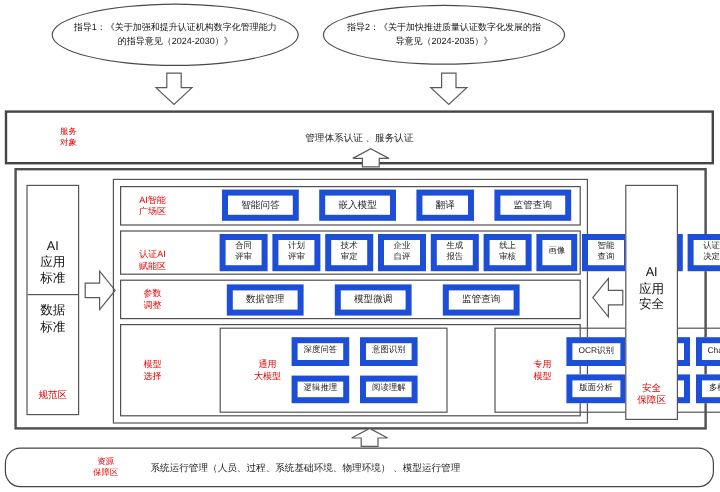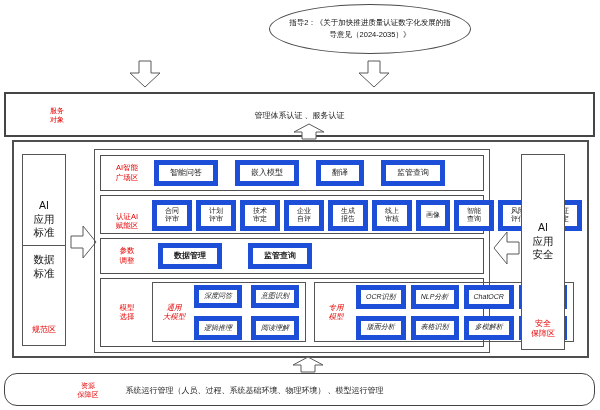--- a/index.html
+++ b/index.html
@@ -26,54 +26,57 @@
   }
   .main{border:2px solid #4f4f4f;background:#fff;}
   .side-col{
     border:1px solid #555;display:flex;flex-direction:column;
     background:#fff;
   }
   .side-text{font-size:10.5px;line-height:1.3;text-align:center;white-space:pre-line;color:#111;}
   .side-divider{width:100%;border-top:1px solid #555;margin:5px 0 7px 0;}
   .zone-label{color:#e60000;font-size:8px;line-height:1.25;text-align:center;white-space:pre-line;}
   .center-box{border:1px solid #555;padding:5px;display:flex;flex-direction:column;gap:4px;}
-  .row{border:1px solid #4f4f4f;display:flex;align-items:center;padding:2px 3px;}
+  .row{border:1px solid #4f4f4f;display:flex;align-items:center;padding:2px 3px;gap:31px;}
   .row-label{
     width:46px;flex:none;color:#e60000;font-size:7.5px;line-height:1.3;
     text-align:center;white-space:pre-line;
   }
   .chip{
     border:5px solid #1d4ed8;background:#fff;font-size:8px;color:#222;
     padding:3px 11px;white-space:pre-line;text-align:center;line-height:1.25;
   }
   .row1-items{display:flex;gap:17px;margin-left:4px;align-items:center;}
   .row2-items{display:flex;gap:4px;margin-left:2px;align-items:stretch;}
   .row2-items .chip{font-size:7px;padding:2px 1px;width:28px;flex:none;display:flex;align-items:center;justify-content:center;}
   .row2-items .chip.narrow{width:22px;}
-  .row3-items{display:flex;gap:26px;margin-left:8px;align-items:center;font-weight:bold;}
+  .row3-items{display:flex;gap:26px;margin-left:8px;align-items:center;}
   .row4{height:72px;}
   .group-box{
     border:1px solid #555;display:flex;align-items:center;gap:5px;
-    padding:4px 6px;height:60px;box-sizing:border-box;font-style:italic;
+    padding:4px 24px;height:71px;box-sizing:border-box;
   }
   .group-label{
     width:30px;flex:none;color:#e60000;font-size:7.5px;line-height:1.3;
     text-align:center;white-space:pre-line;
   }
   .grid2{display:grid;grid-template-columns:auto auto;gap:8px 9px;}
   .grid4{display:grid;grid-template-columns:auto auto auto auto;gap:7px 5px;}
   .grid2 .chip,.grid4 .chip{font-size:7px;padding:2.5px 5px;white-space:nowrap;}
   svg.arrow{display:block;}
   svg.arrow polygon{fill:#fff;stroke:#5a5a5a;stroke-width:1;}
 </style>
 </head>
 <body>
 
 <div class="abs" style="left:0;top:0;width:600px;height:410px;">
 
+  <div class="ellipse abs" style="left:43px;top:3px;width:206px;height:52px;">
+    <span>指导1：《关于加强和提升认证机构数字化管理能力的指导意见（2024-2030）》</span>
+  </div>
   <div class="ellipse abs" style="left:269px;top:4px;width:202px;height:50px;">
     <span>指导2：《关于加快推进质量认证数字化发展的指导意见（2024-2035）》</span>
   </div>
 
   <svg class="arrow abs" style="left:128px;top:60px;" width="34" height="28" viewBox="0 0 34 28">
     <polygon points="11,1 23,1 23,13 32,13 17,27 2,13 11,13"></polygon>
   </svg>
   <svg class="arrow abs" style="left:357px;top:60px;" width="34" height="28" viewBox="0 0 34 28">
     <polygon points="11,1 23,1 23,13 32,13 17,27 2,13 11,13"></polygon>
   </svg>
@@ -141,20 +144,21 @@
           <div class="chip">认证
 决定</div>
         </div>
       </div>
 
       <div class="row" style="height:34px;">
         <div class="row-label">参数
 调整</div>
         <div class="row3-items">
           <div class="chip">数据管理</div>
+          <div class="chip">模型微调</div>
           <div class="chip">监管查询</div>
         </div>
       </div>
 
       <div class="row row4">
         <div class="row-label">模型
 选择</div>
 
         <div class="group-box" style="margin-left:2px;">
           <div class="group-label">通用

